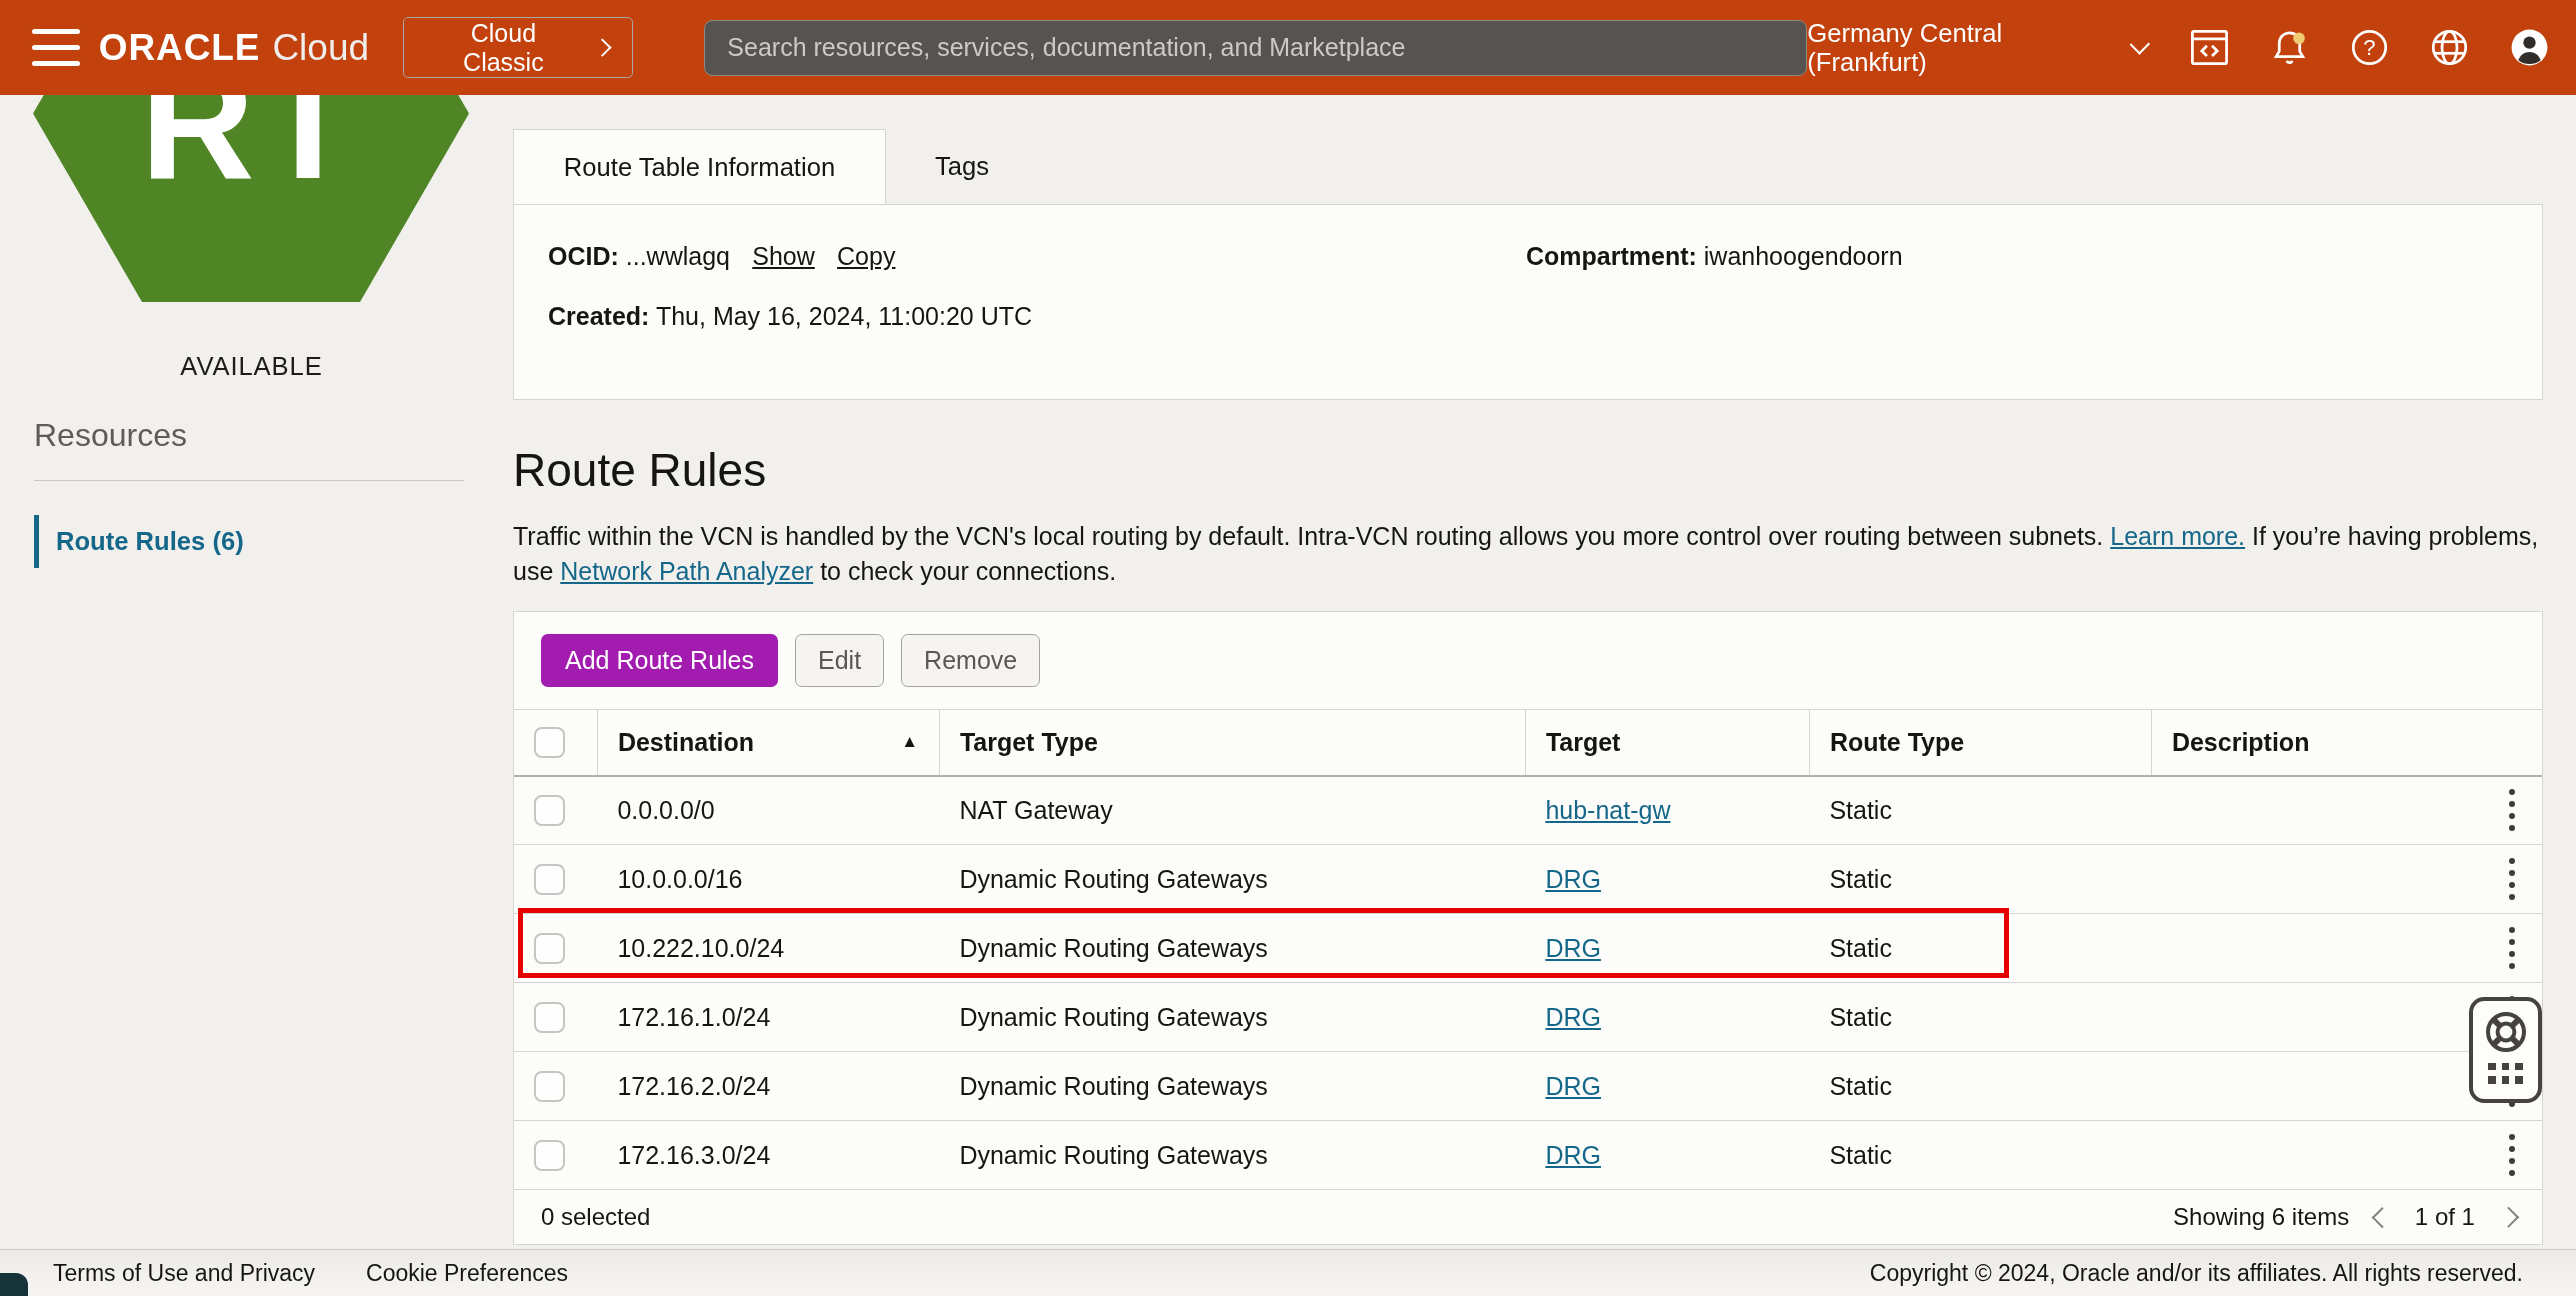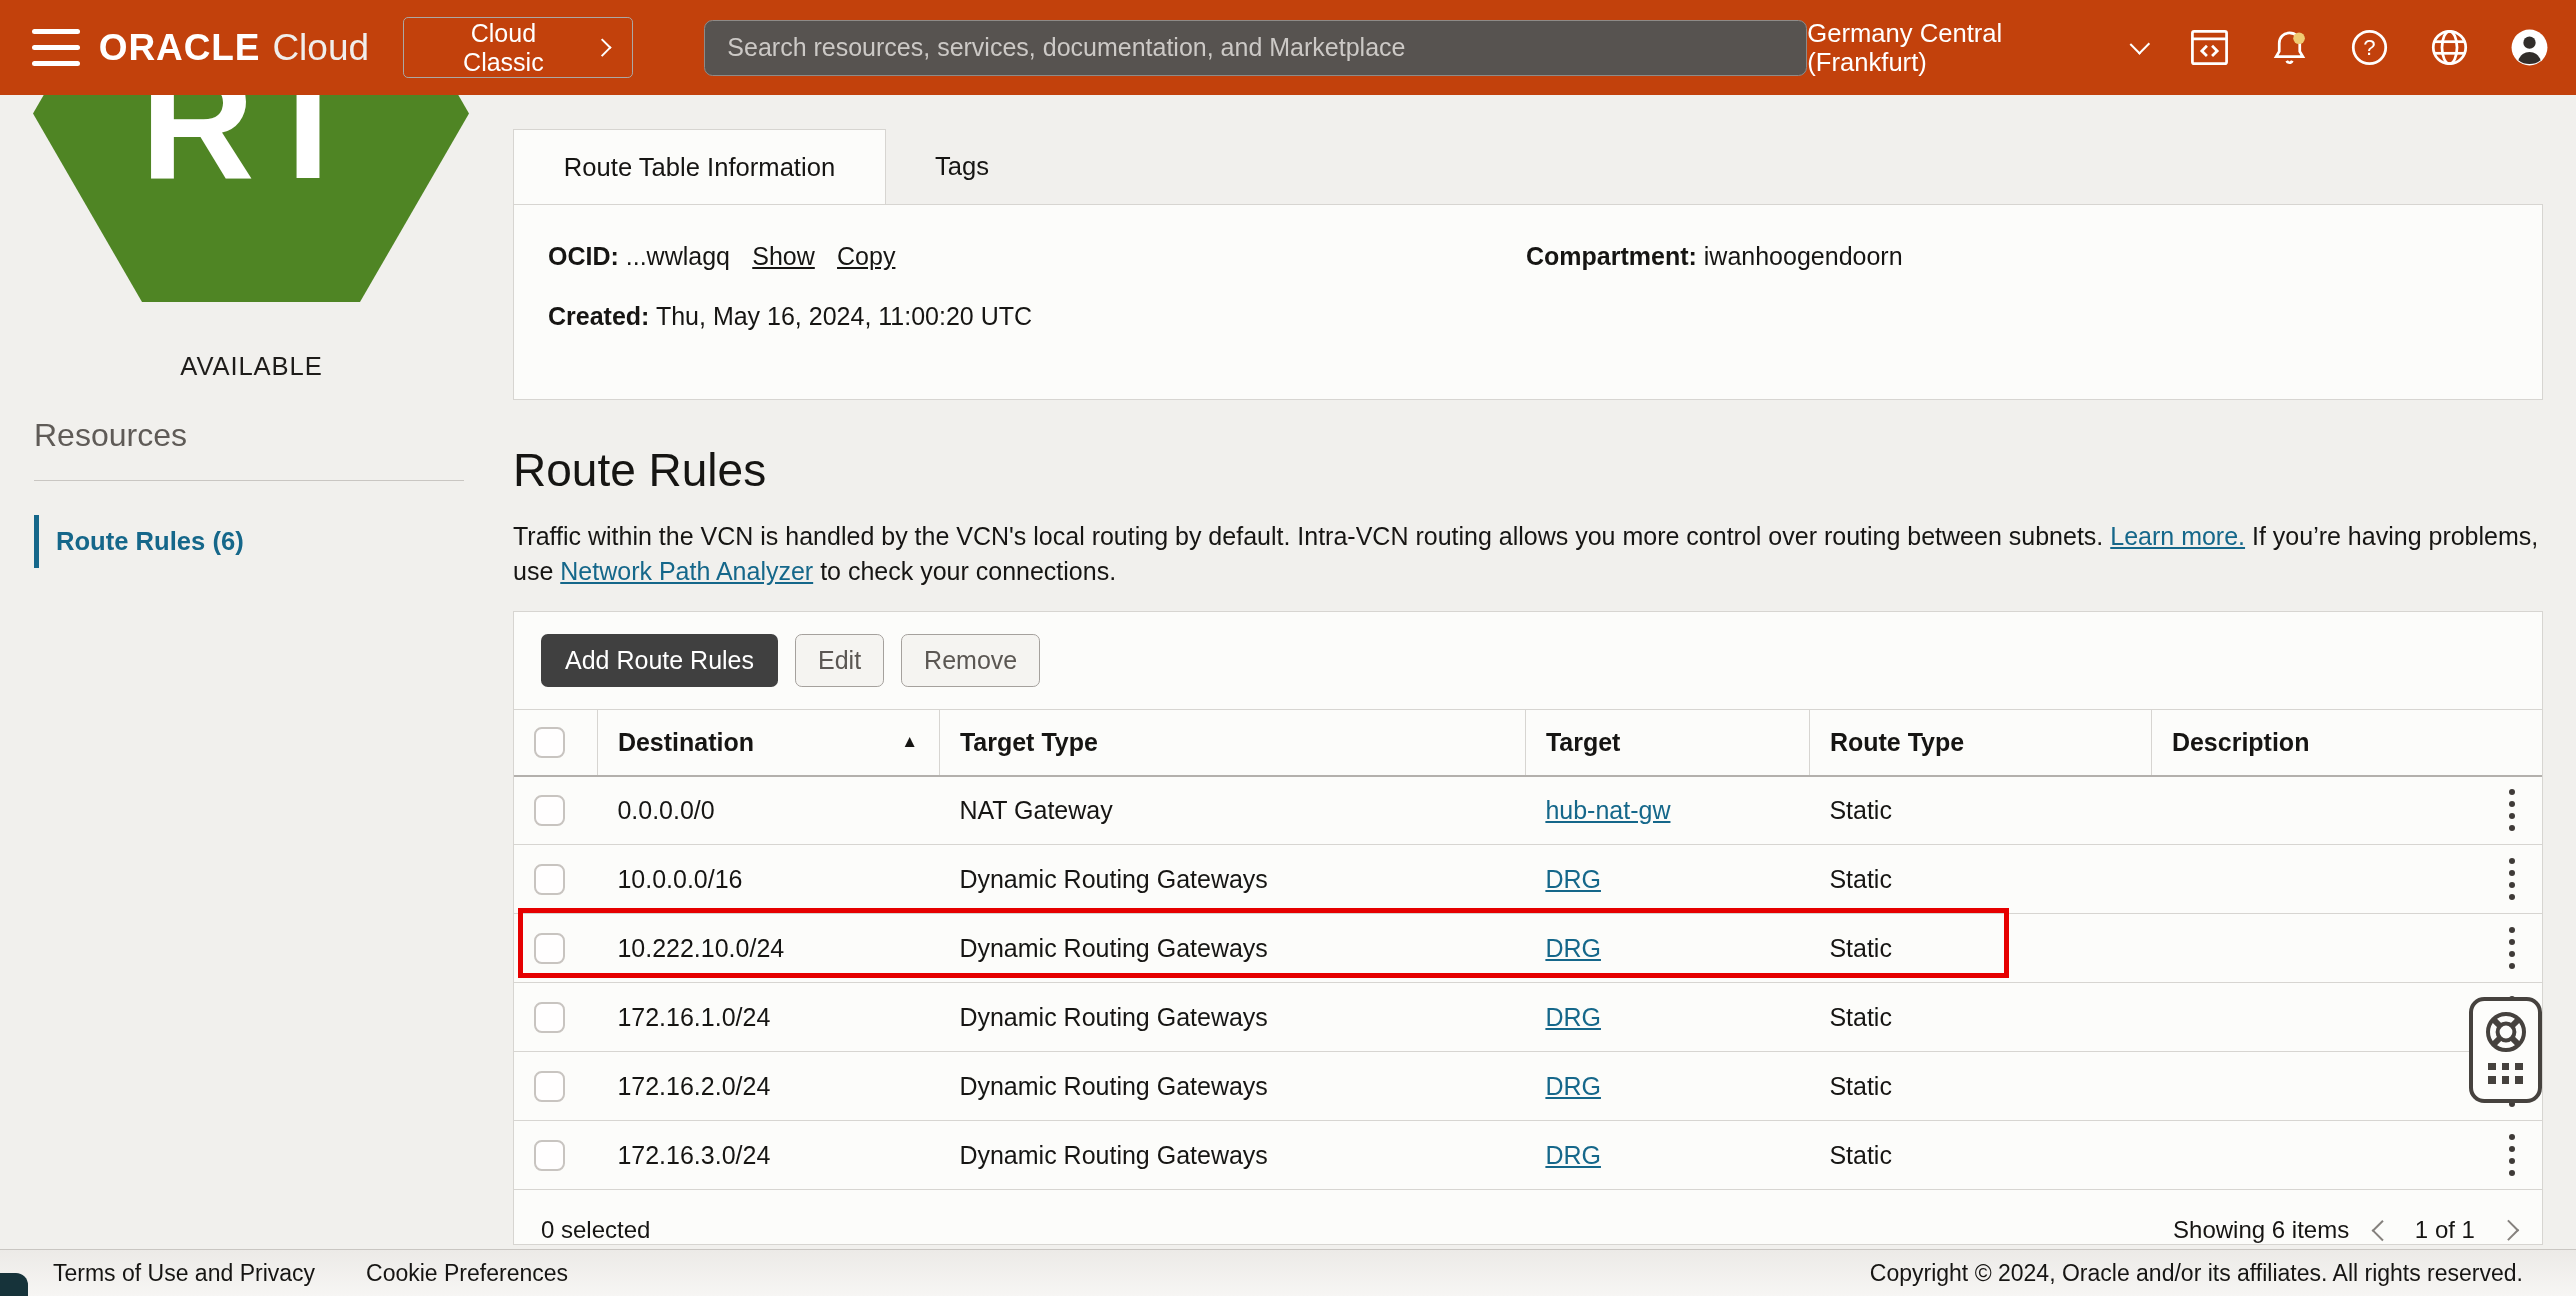--- a/index.html
+++ b/index.html
@@ -63,35 +63,35 @@
   .info-line b { font-weight:700; }
   .dark-link { color:#161513; text-decoration:underline; cursor:pointer; margin-left:15.3px; }
   .teal-link { color:#15678a; text-decoration:underline; cursor:pointer; }
 
   .h1 { margin-top:43px; font-size:46px; font-weight:400; color:#161513; }
   .desc { margin-top:22px; font-size:25px; line-height:35px; color:#161513; }
 
   .table-card { margin-top:22px; position:relative; }
   .toolbar { display:flex; align-items:center; gap:17px; padding:22px 27px; }
   .btn { height:53px; border-radius:6.8px; font-size:25px; font-family:inherit; cursor:pointer; }
-  .btn-primary { background:#404040; color:#fff; border:none; padding:0 24px; }
+  .btn-primary { background:#a21caf; color:#fff; border:none; padding:0 24px; }
   .btn-secondary { background:#f5f4f1; color:#5b5753; border:1.7px solid #a5a19d; padding:1px 22px; }
 
   table { width:100%; border-collapse:collapse; table-layout:fixed; }
   thead th { border-top:1.7px solid #d7d5d1; border-bottom:2.6px solid #b3b0ac; border-right:1.7px solid #d7d5d1; height:66px; padding:0 20.4px; text-align:left; font-size:25px; font-weight:700; }
   thead th:last-child { border-right:none; }
   tbody td { border-bottom:1.7px solid #d7d5d1; height:69px; padding:0 20.4px; font-size:25px; }
   .th-flex { display:flex; align-items:center; justify-content:space-between; }
   .sort-arrow { font-size:17px; color:#161513; }
   .checkbox { display:inline-block; width:31px; height:31px; border:2.6px solid #c8c4c0; border-radius:7.7px; background:#fffefe; cursor:pointer; vertical-align:middle; }
   .kebab { display:flex; flex-direction:column; align-items:center; gap:6px; cursor:pointer; padding:3.4px 6.8px; margin-left:auto; width:fit-content; }
   .kebab i { width:6px; height:6px; border-radius:50%; background:#3f3b38; }
   .desc-cell { display:flex; align-items:center; justify-content:flex-end; }
 
-  .table-footer { display:flex; align-items:flex-end; justify-content:space-between; height:54px; padding:0 27px; font-size:24px; }
+  .table-footer { display:flex; align-items:center; justify-content:space-between; height:54px; padding:0 27px; font-size:24px; }
   .tf-right { display:flex; align-items:center; gap:25.6px; }
   .pg-chev { width:14.5px; height:14.5px; display:inline-block; cursor:pointer; }
   .pg-chev.left { border-left:2.6px solid #85817d; border-bottom:2.6px solid #85817d; transform:rotate(45deg); }
   .pg-chev.right { border-right:2.6px solid #85817d; border-bottom:2.6px solid #85817d; transform:rotate(-45deg); }
 
   .highlight-box {
     position:absolute; left:4.3px; top:296px; width:1491px; height:70px;
     border:5.1px solid #e60000; pointer-events:none; z-index:3;
   }
 

